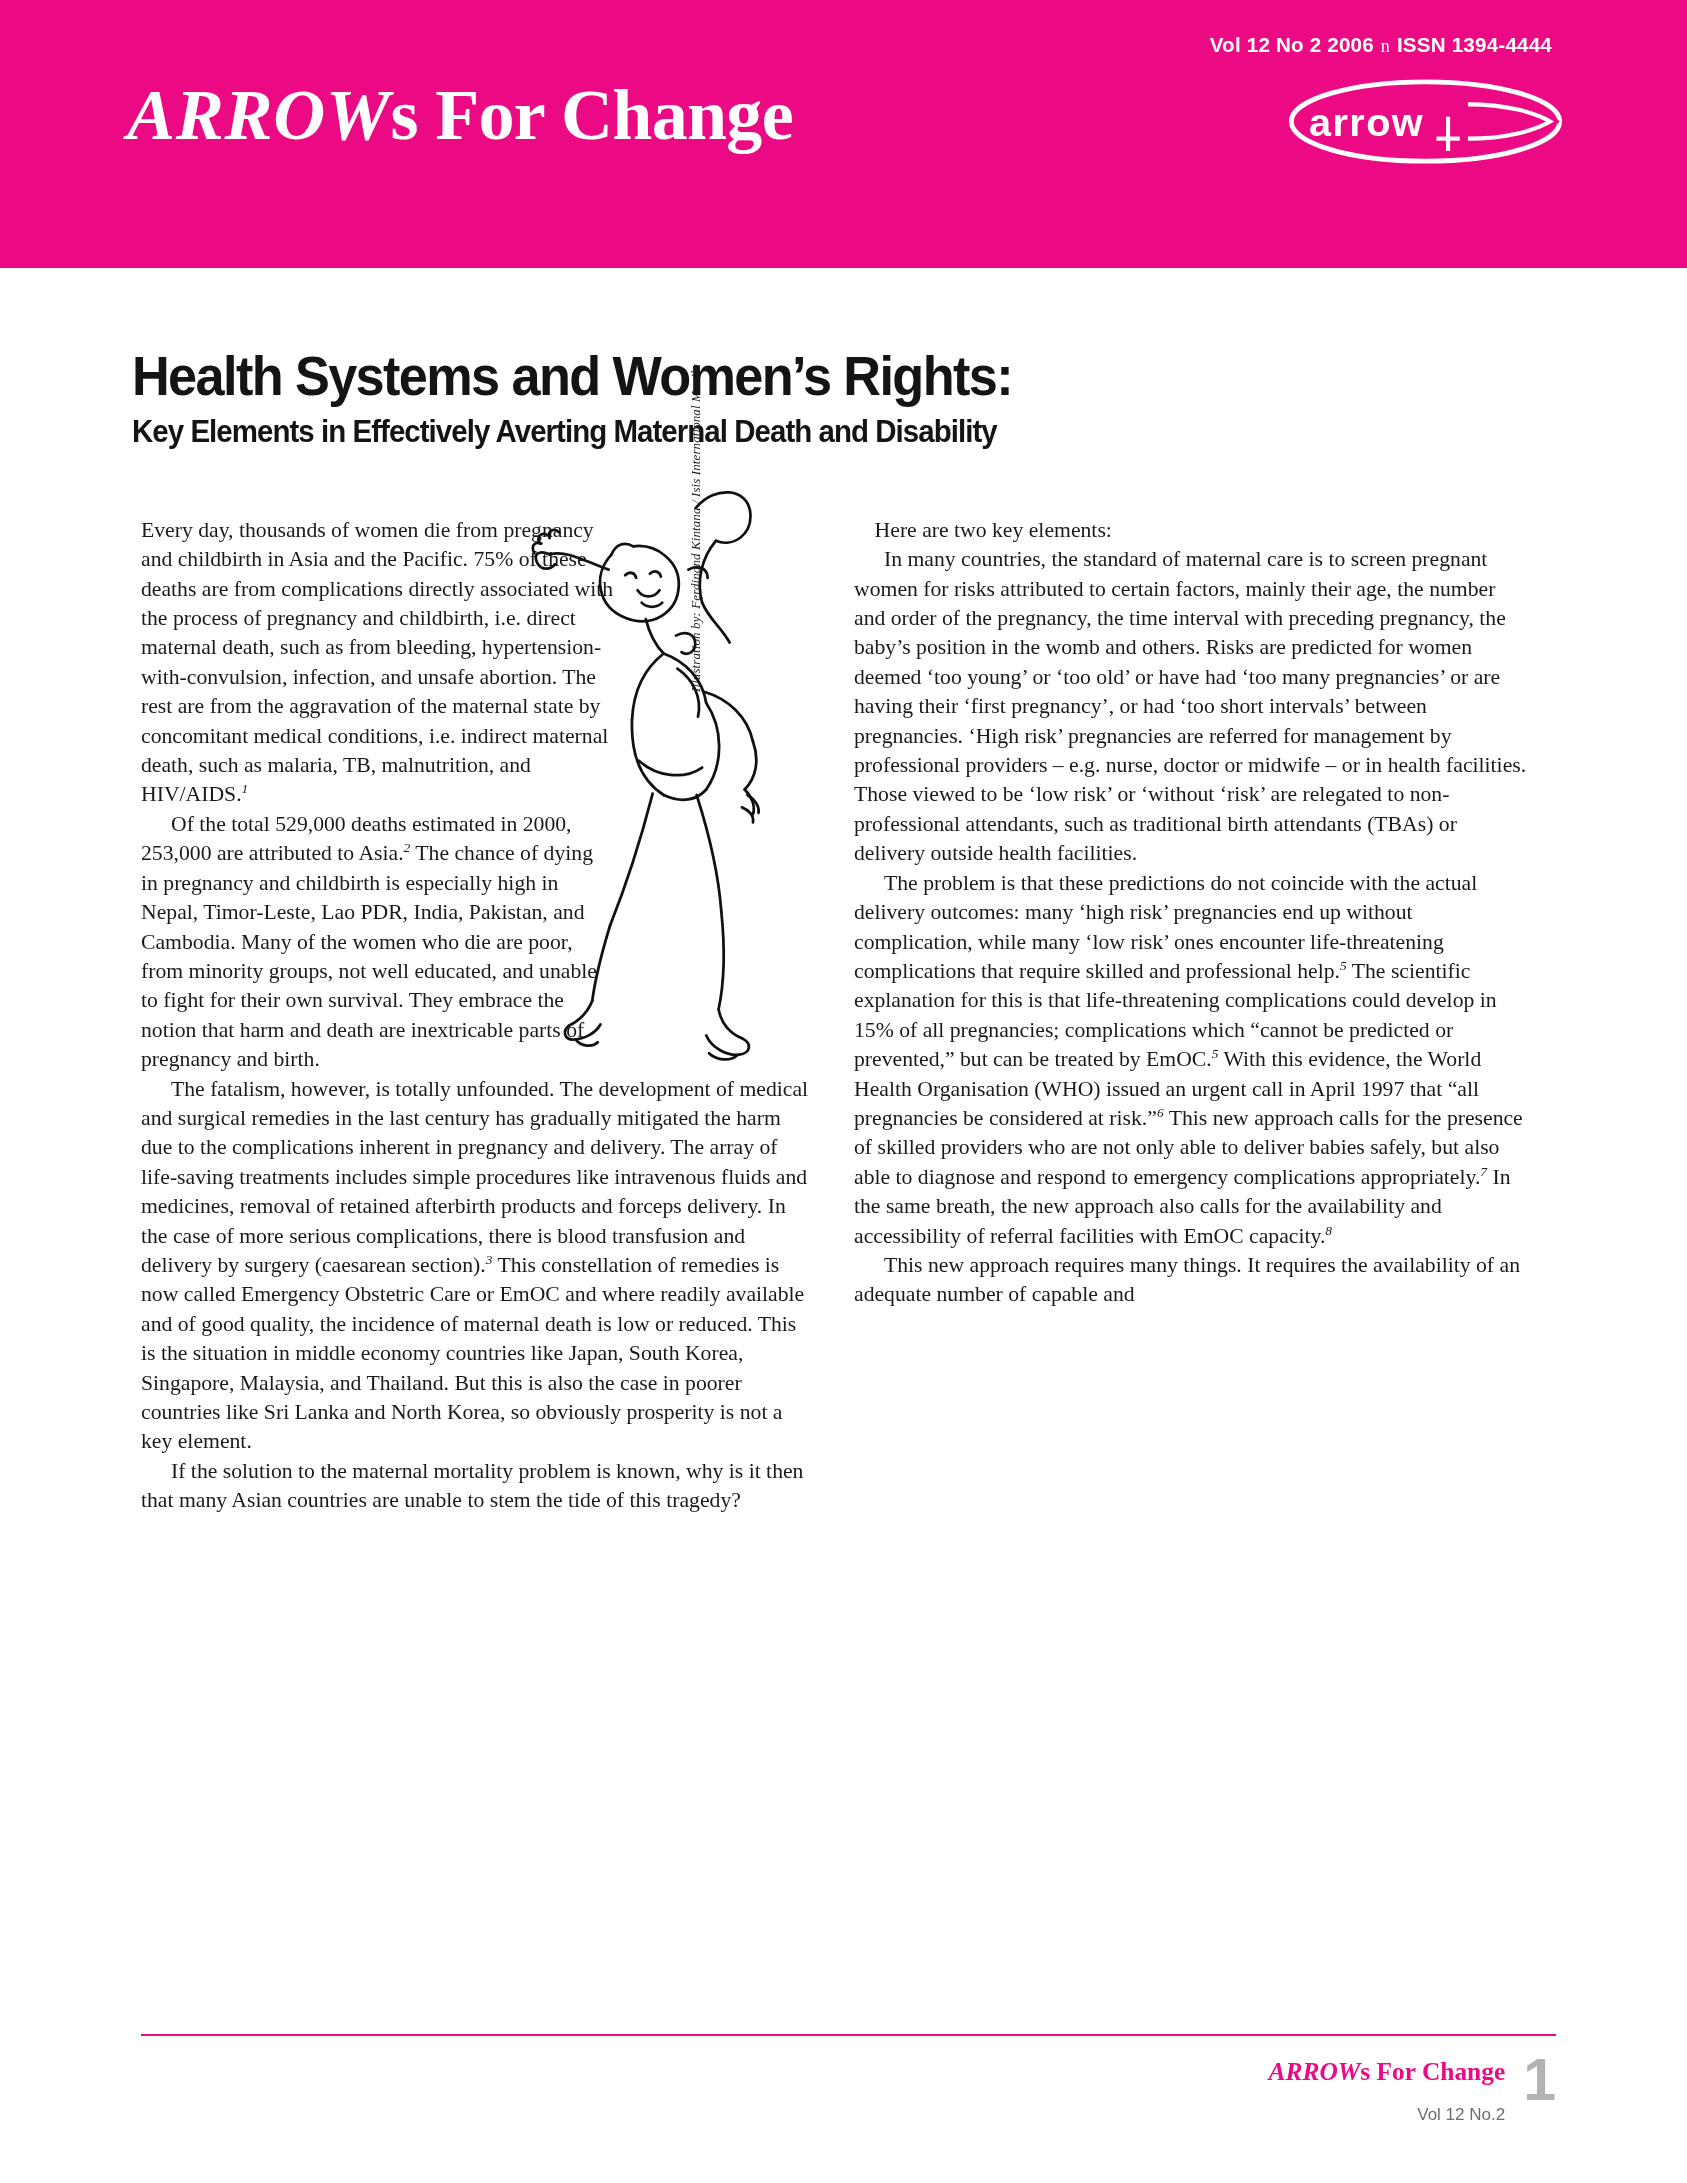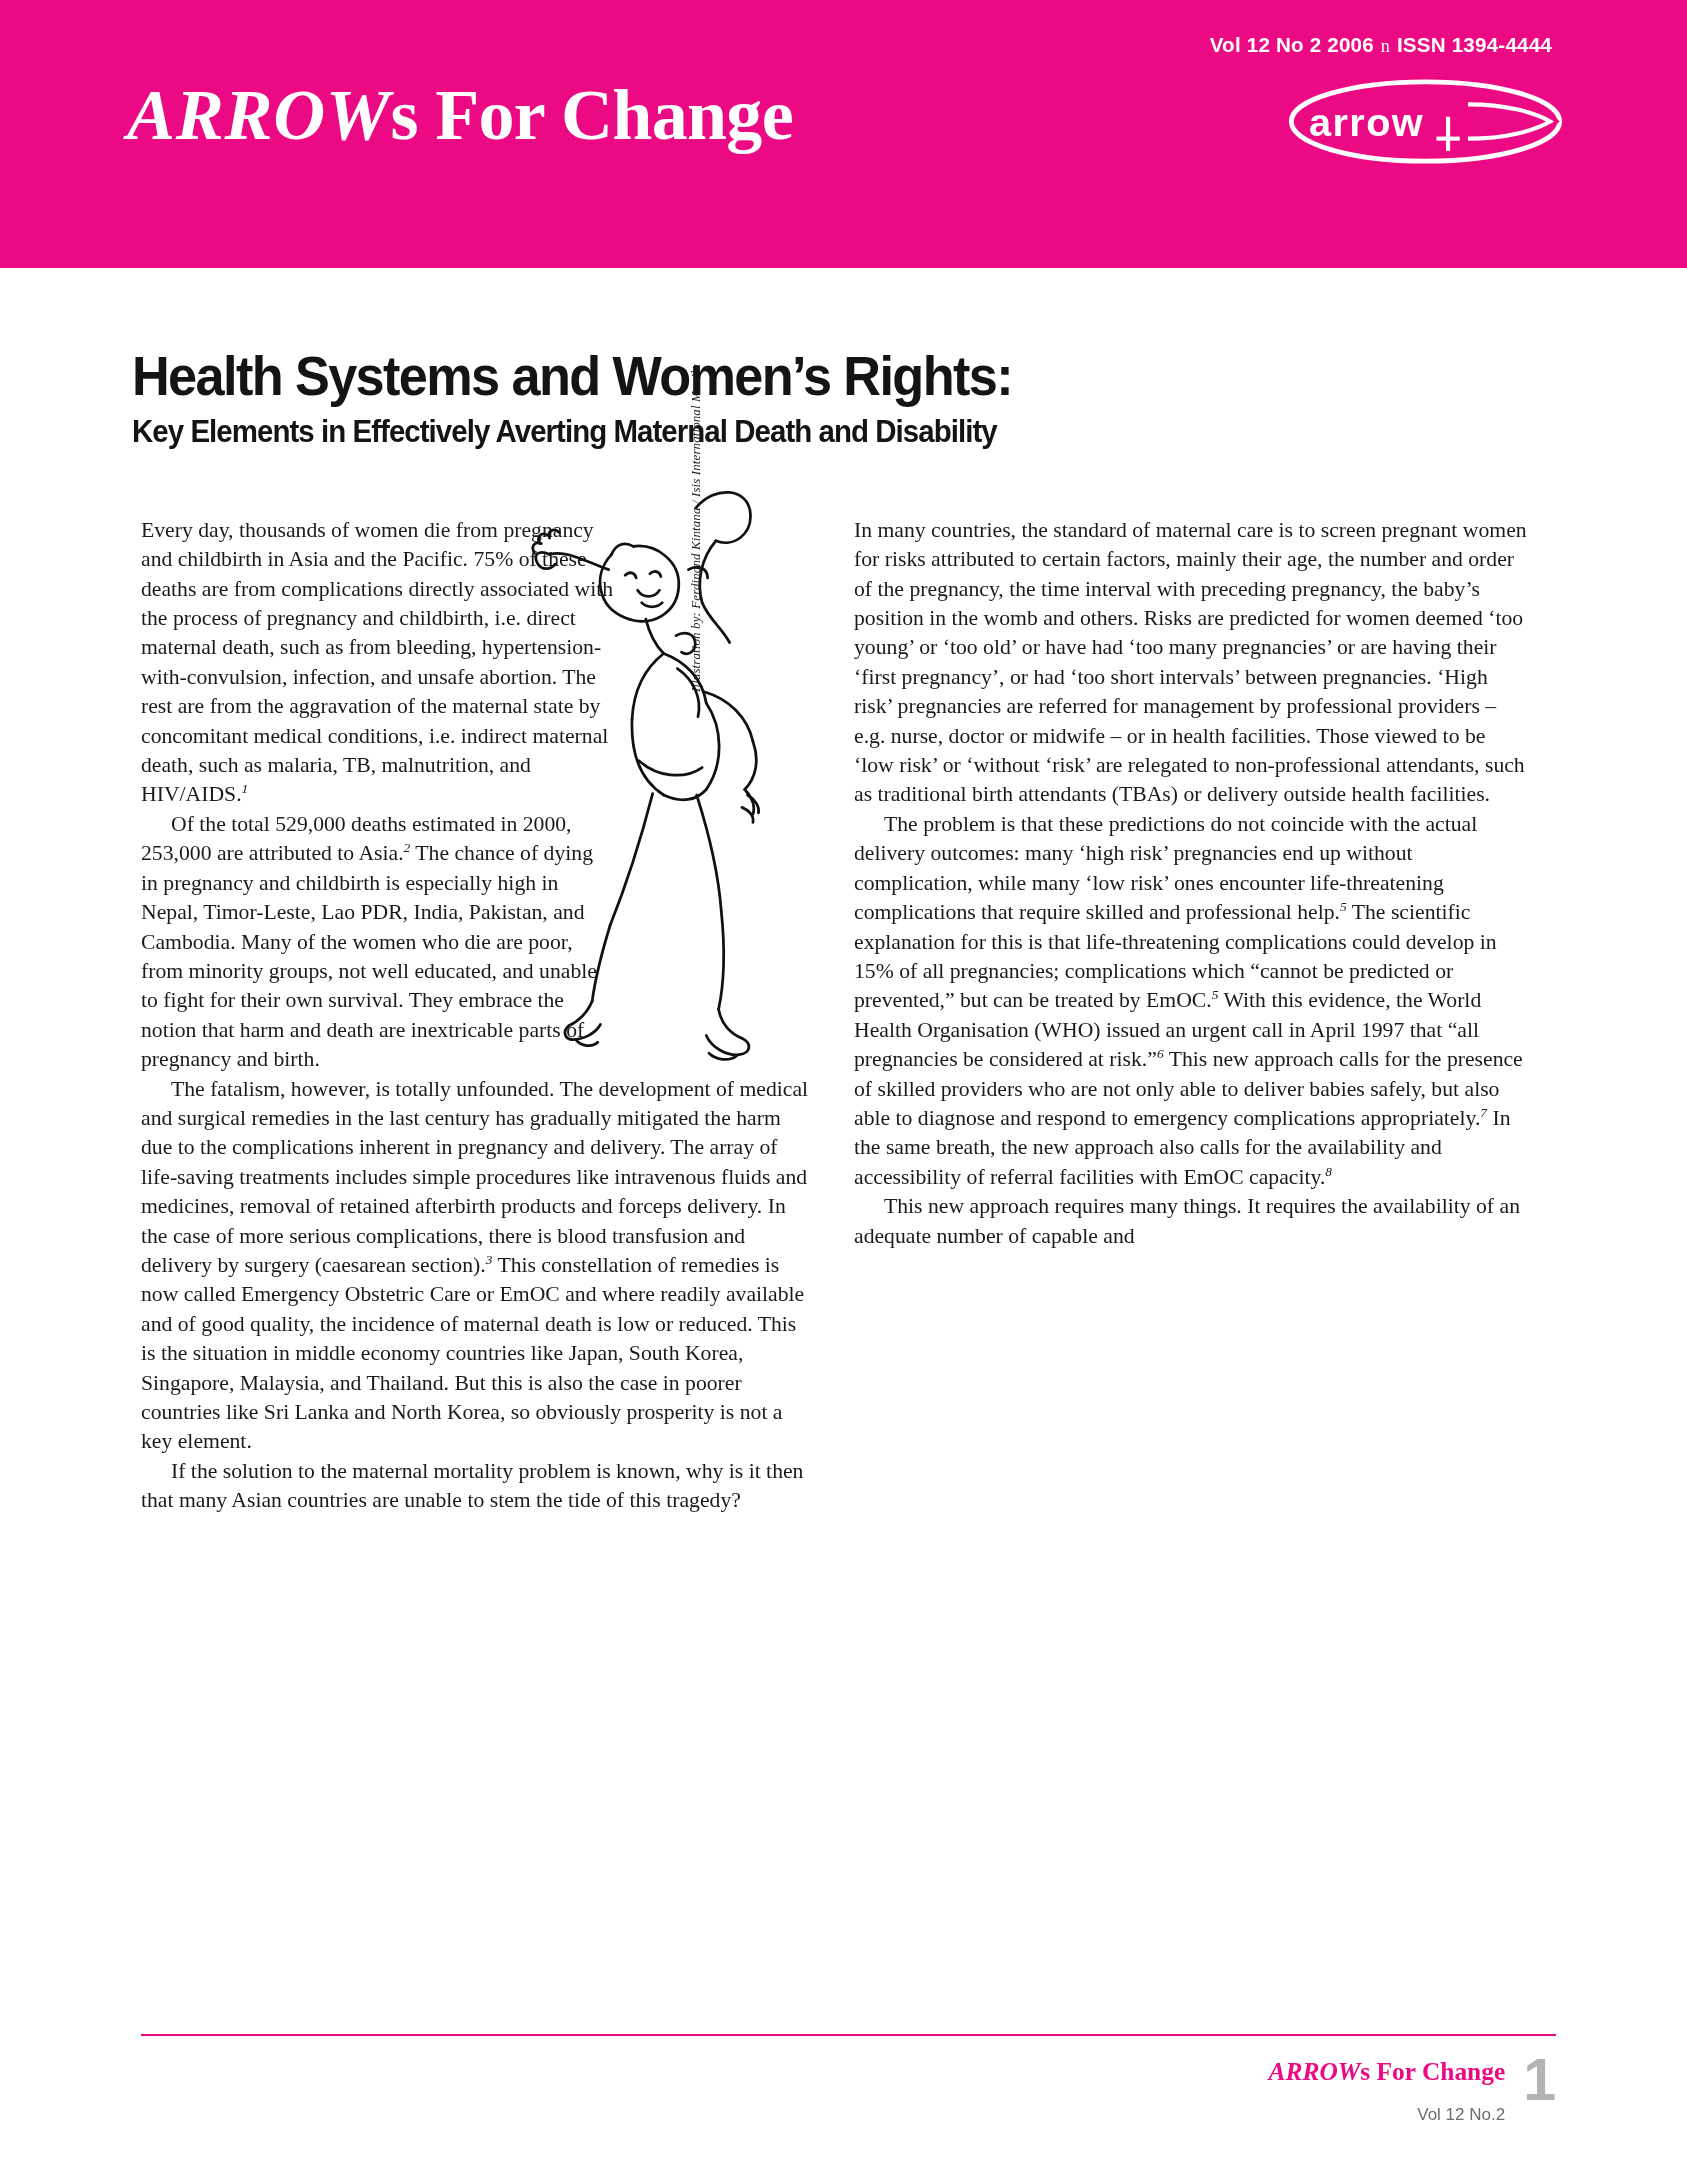--- a/index.html
+++ b/index.html
@@ -300,20 +300,21 @@
   <div class="illus-credit">Illustration by: Ferdinand Kintana / Isis International Manila</div>
 
   <div class="col left">
     <p class="wrap-short"><span>Every day, thousands of women die from pregnancy and childbirth in Asia and the Pacific. 75% of these deaths are from complications directly associated with the process of pregnancy and childbirth, i.e. direct maternal death, such as from bleeding, hypertension-with-convulsion, infection, and unsafe abortion. The rest are from the aggravation of the maternal state by concomitant medical conditions, i.e. indirect maternal death, such as malaria, TB, malnutrition, and HIV/AIDS.</span><sup>1</sup></p>
     <p class="wrap-short"><span>Of the total 529,000 deaths estimated in 2000, 253,000 are attributed to Asia.</span><sup>2</sup> <span>The chance of dying in pregnancy and childbirth is especially high in Nepal, Timor-Leste, Lao PDR, India, Pakistan, and Cambodia. Many of the women who die are poor, from minority groups, not well educated, and unable to fight for their own survival. They embrace the notion that harm and death are inextricable parts of pregnancy and birth.</span></p>
     <p><span>The fatalism, however, is totally unfounded. The development of medical and surgical remedies in the last century has gradually mitigated the harm due to the complications inherent in pregnancy and delivery. The array of life-saving treatments includes simple procedures like intravenous fluids and medicines, removal of retained afterbirth products and forceps delivery. In the case of more serious complications, there is blood transfusion and delivery by surgery (caesarean section).</span><sup>3</sup> <span>This constellation of remedies is now called Emergency Obstetric Care or EmOC and where readily available and of good quality, the incidence of maternal death is low or reduced. This is the situation in middle economy countries like Japan, South Korea, Singapore, Malaysia, and Thailand. But this is also the case in poorer countries like Sri Lanka and North Korea, so obviously prosperity is not a key element.</span></p>
     <p><span>If the solution to the maternal mortality problem is known, why is it then that many Asian countries are unable to stem the tide of this tragedy?</span></p>
   </div>
 
   <div class="col right">
+    <p class="first-indent"><span>Here are two key elements:</span></p>
     <p><span>In many countries, the standard of maternal care is to screen pregnant women for risks attributed to certain factors, mainly their age, the number and order of the pregnancy, the time interval with preceding pregnancy, the baby’s position in the womb and others. Risks are predicted for women deemed ‘too young’ or ‘too old’ or have had ‘too many pregnancies’ or are having their ‘first pregnancy’, or had ‘too short intervals’ between pregnancies. ‘High risk’ pregnancies are referred for management by professional providers – e.g. nurse, doctor or midwife – or in health facilities. Those viewed to be ‘low risk’ or ‘without ‘risk’ are relegated to non-professional attendants, such as traditional birth attendants (TBAs) or delivery outside health facilities.</span></p>
     <p><span>The problem is that these predictions do not coincide with the actual delivery outcomes: many ‘high risk’ pregnancies end up without complication, while many ‘low risk’ ones encounter life-threatening complications that require skilled and professional help.</span><sup>5</sup> <span>The scientific explanation for this is that life-threatening complications could develop in 15% of all pregnancies; complications which “cannot be predicted or prevented,” but can be treated by EmOC.</span><sup>5</sup> <span>With this evidence, the World Health Organisation (WHO) issued an urgent call in April 1997 that “all pregnancies be considered at risk.”</span><sup>6</sup> <span>This new approach calls for the presence of skilled providers who are not only able to deliver babies safely, but also able to diagnose and respond to emergency complications appropriately.</span><sup>7</sup> <span>In the same breath, the new approach also calls for the availability and accessibility of referral facilities with EmOC capacity.</span><sup>8</sup></p>
     <p><span>This new approach requires many things. It requires the availability of an adequate number of capable and</span></p>
   </div>
 </section>
 
 <footer class="footer">
   <div class="footer-rule"></div>
   <div class="footer-inner">
     <div class="footer-text">

